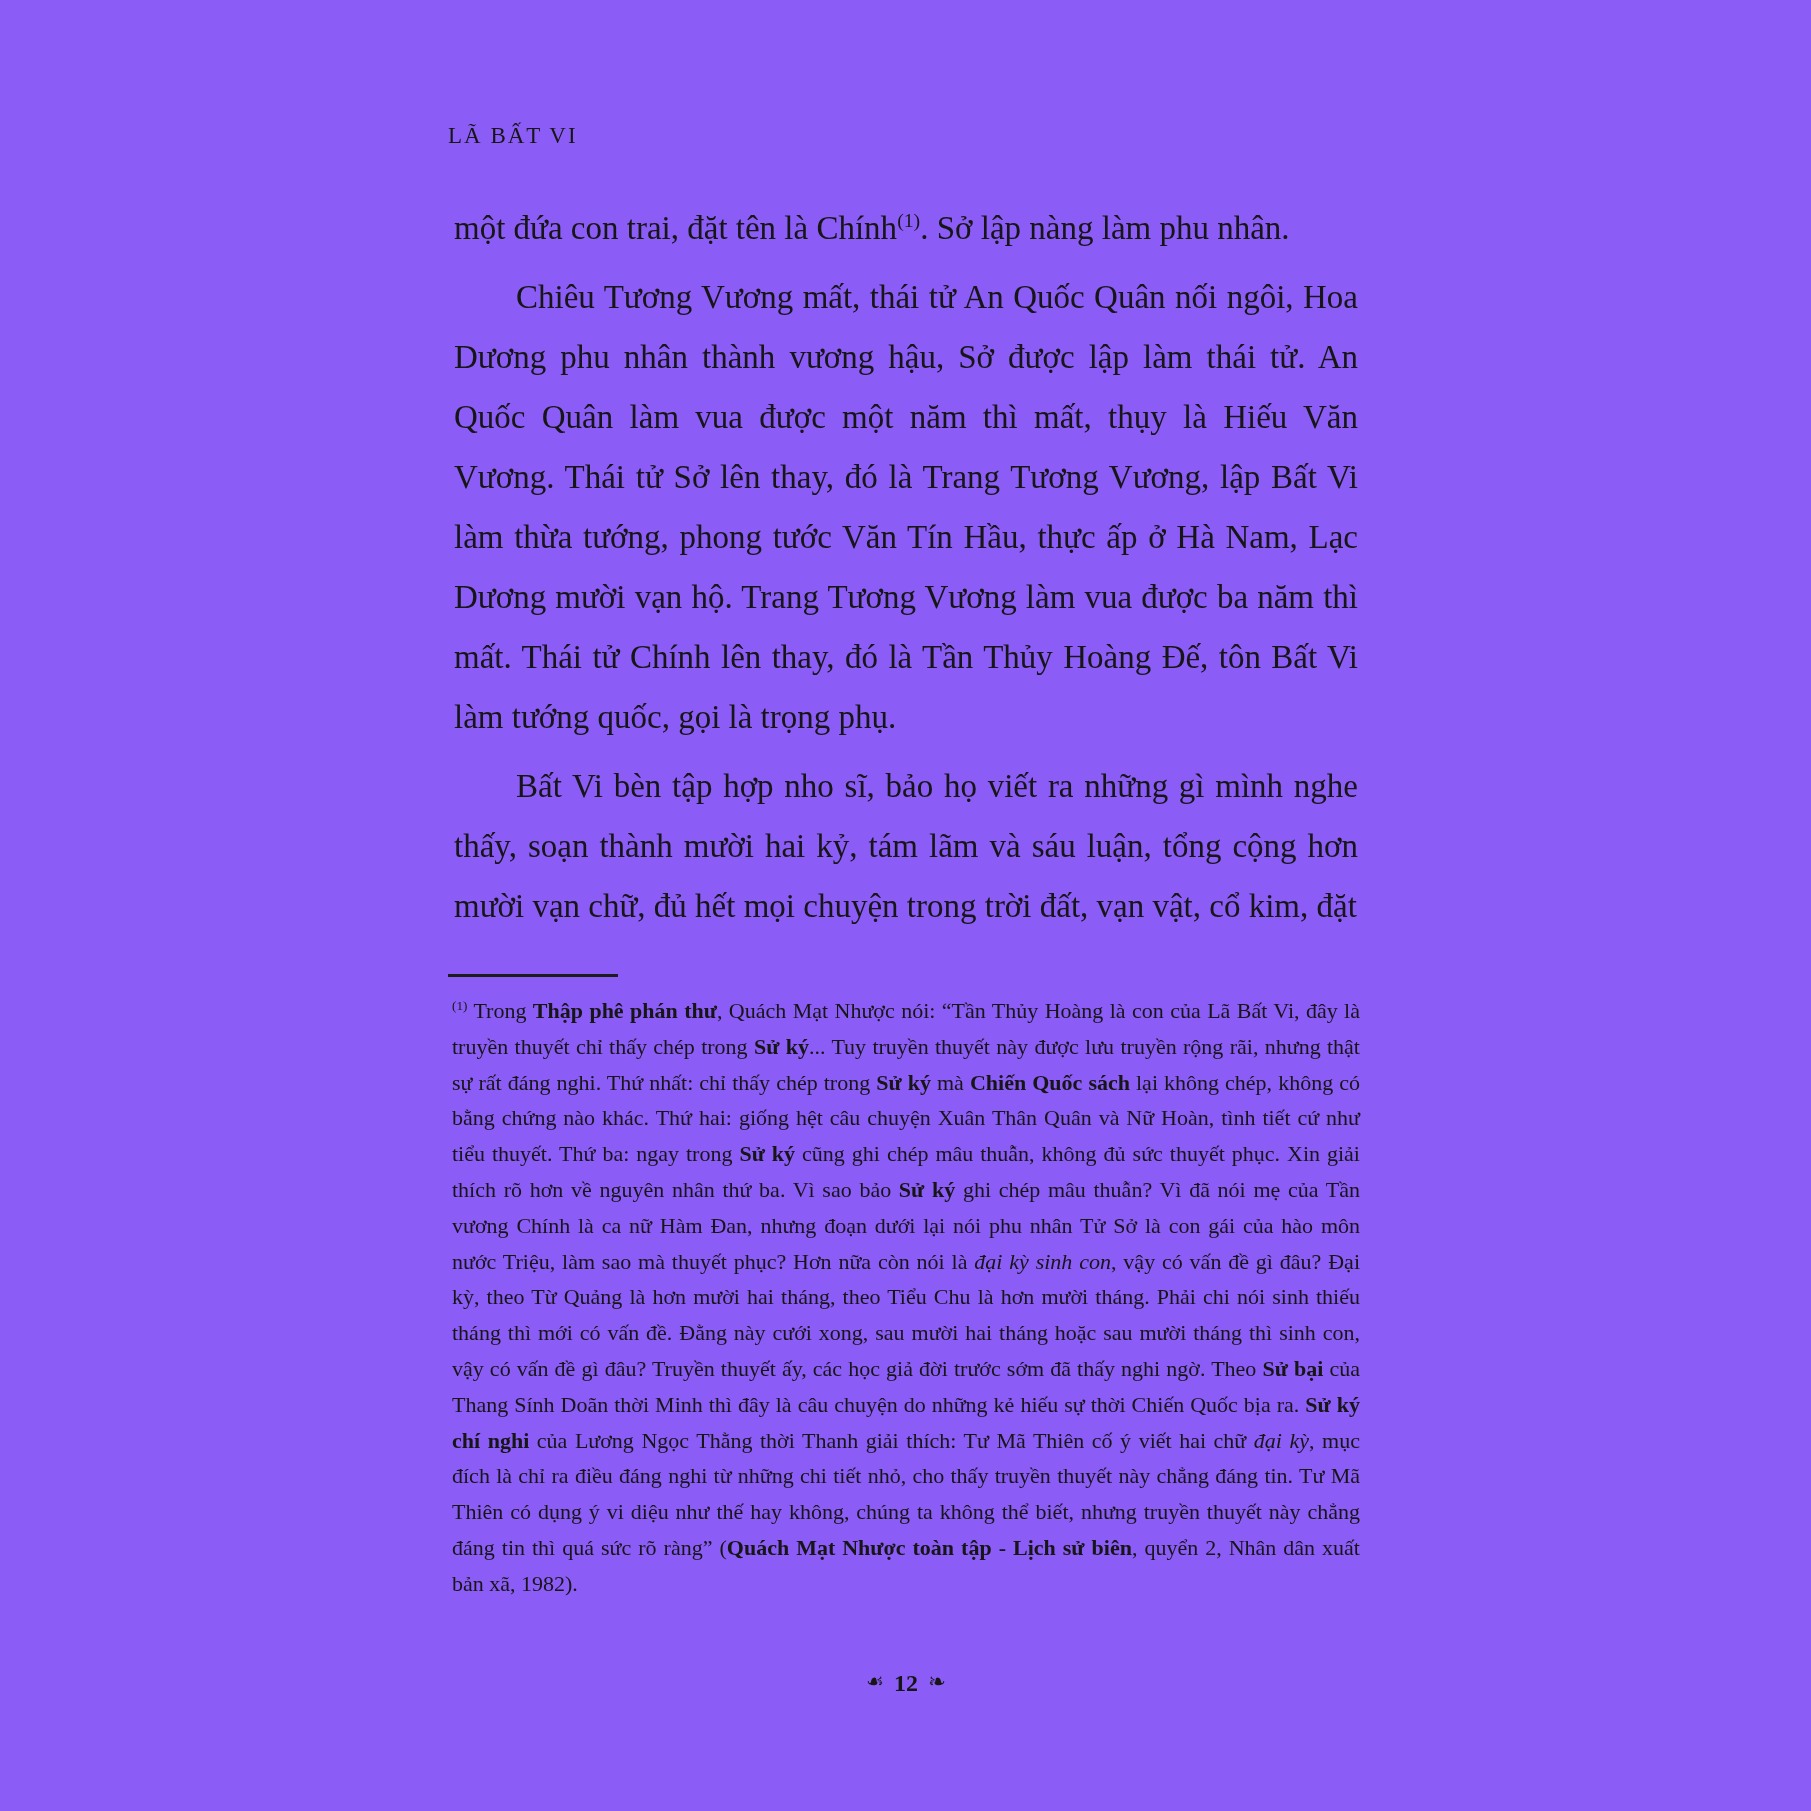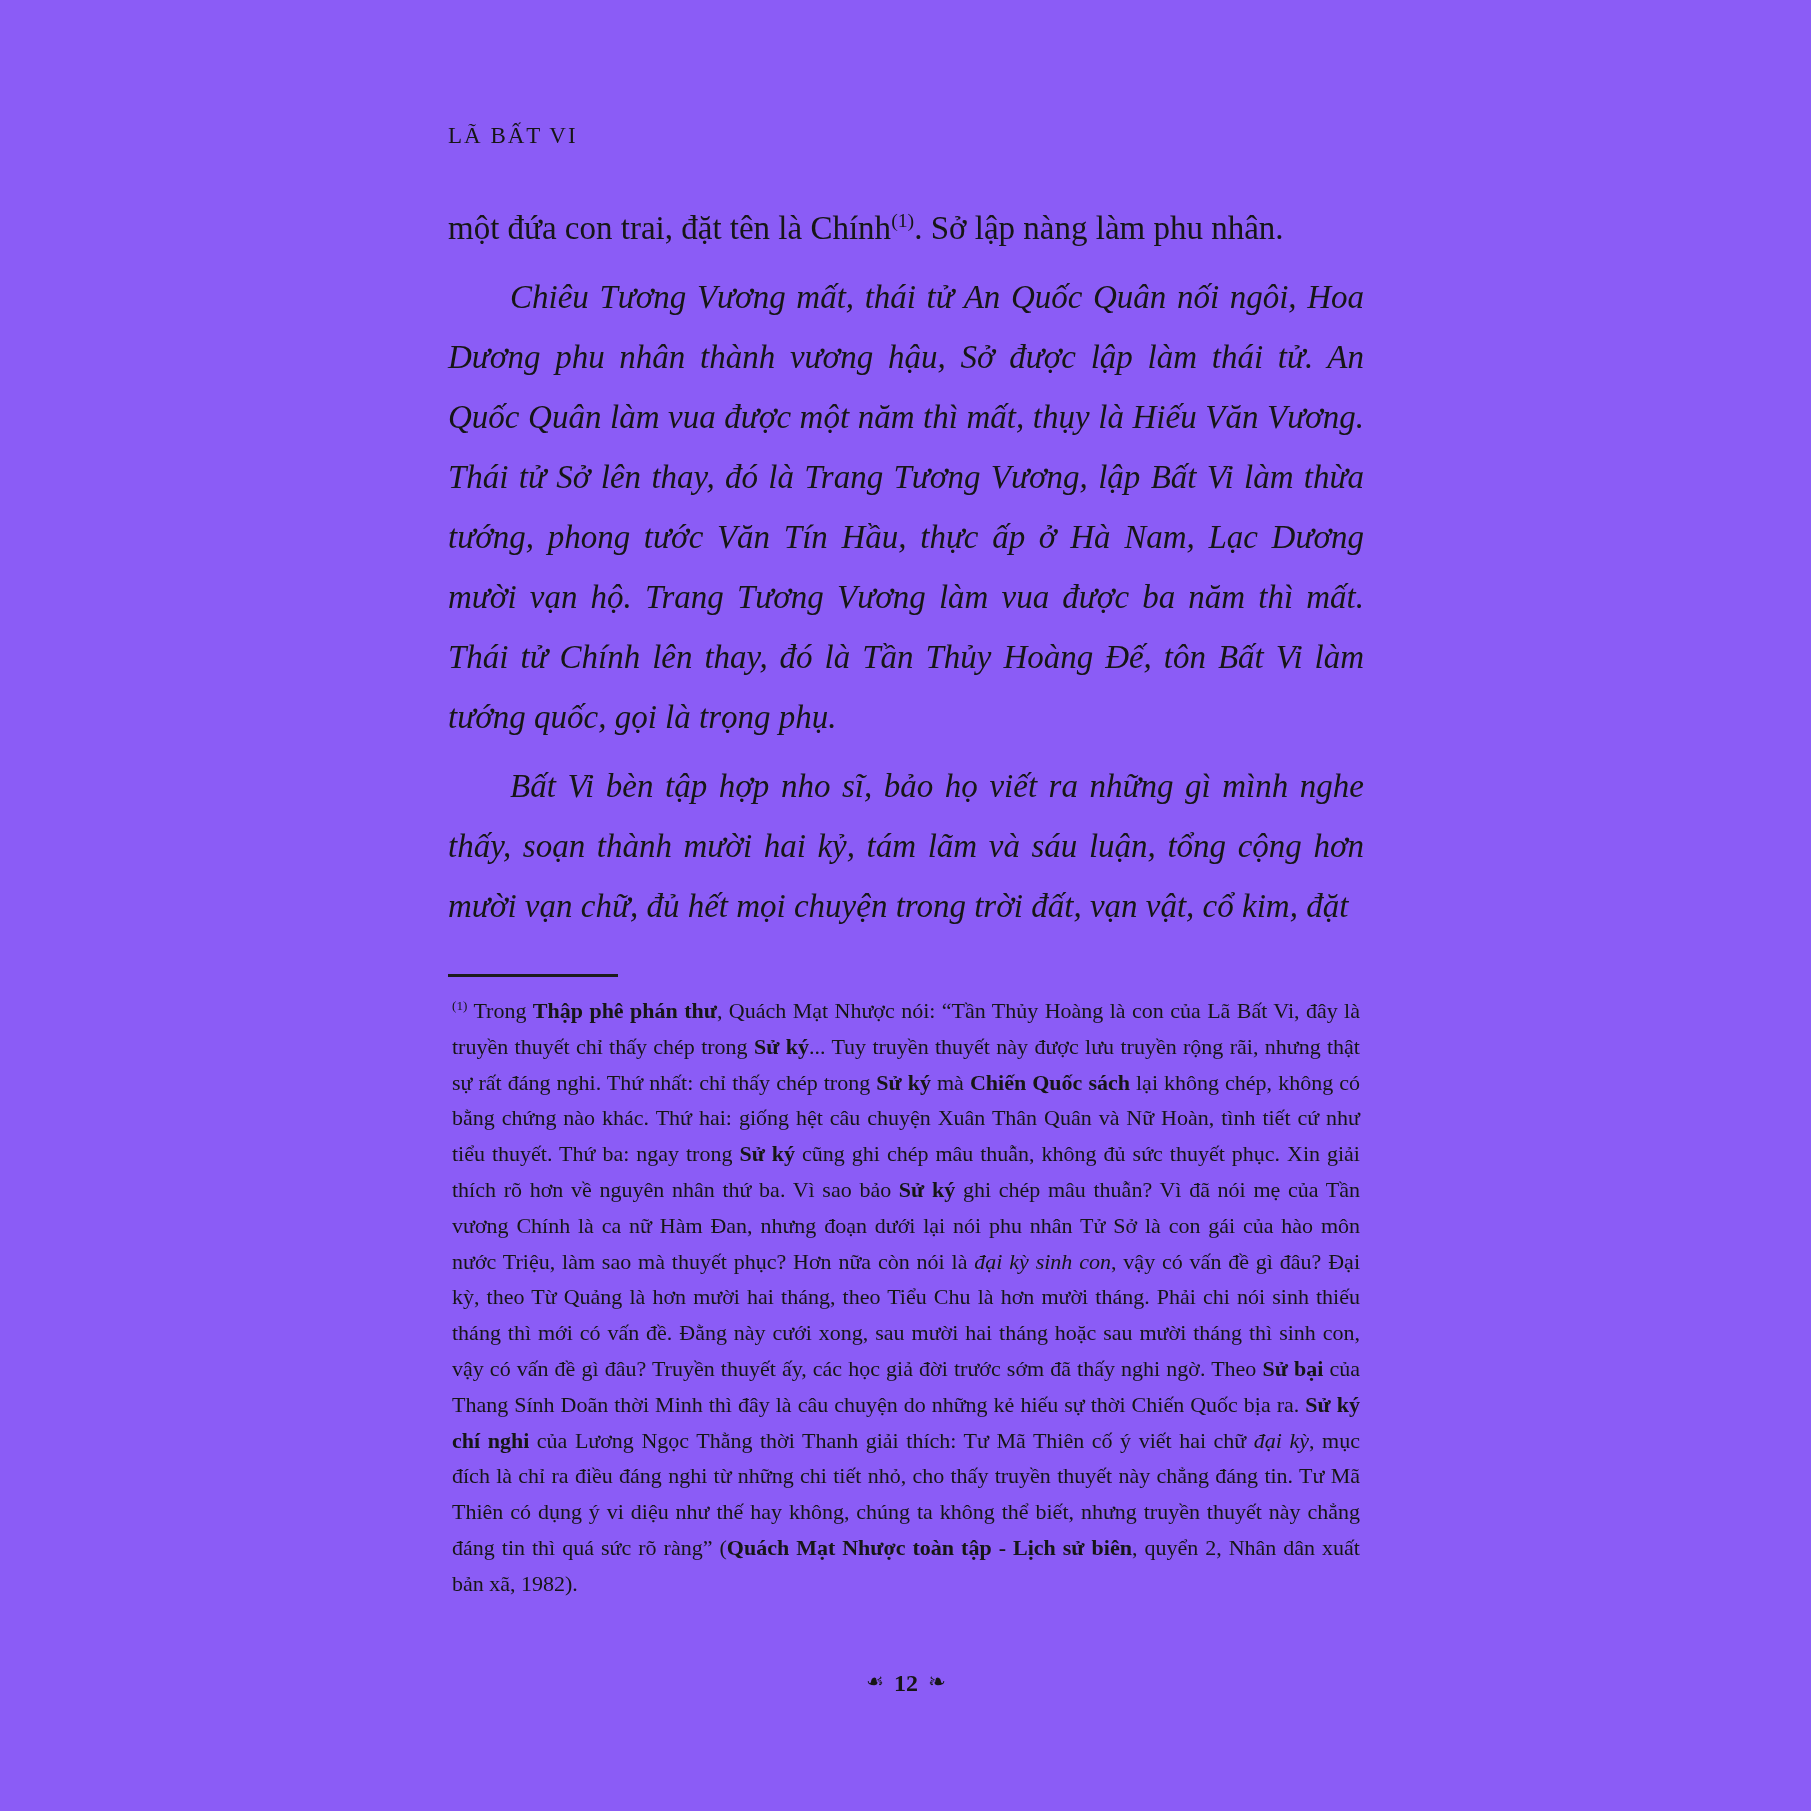--- a/index.html
+++ b/index.html
@@ -26,26 +26,25 @@
     font-size: 23px;
     line-height: 28px;
     letter-spacing: 2px;
     margin: 0 0 48px 0;
     font-variant: normal;
   }
   .body-text p {
     font-size: 33px;
     line-height: 60px;
     text-align: justify;
-    margin: 0;
+    margin: 6px;
   }
   .body-text p.indent {
     text-indent: 62px;
     margin-top: 9px;
-    font-style: italic;
   }
   .body-text sup, .footnote sup {
     font-size: 60%;
     line-height: 0;
     vertical-align: super;
   }
   .footnote-rule {
     width: 170px;
     height: 0;
     border-top: 3px solid #1c1c1c;

